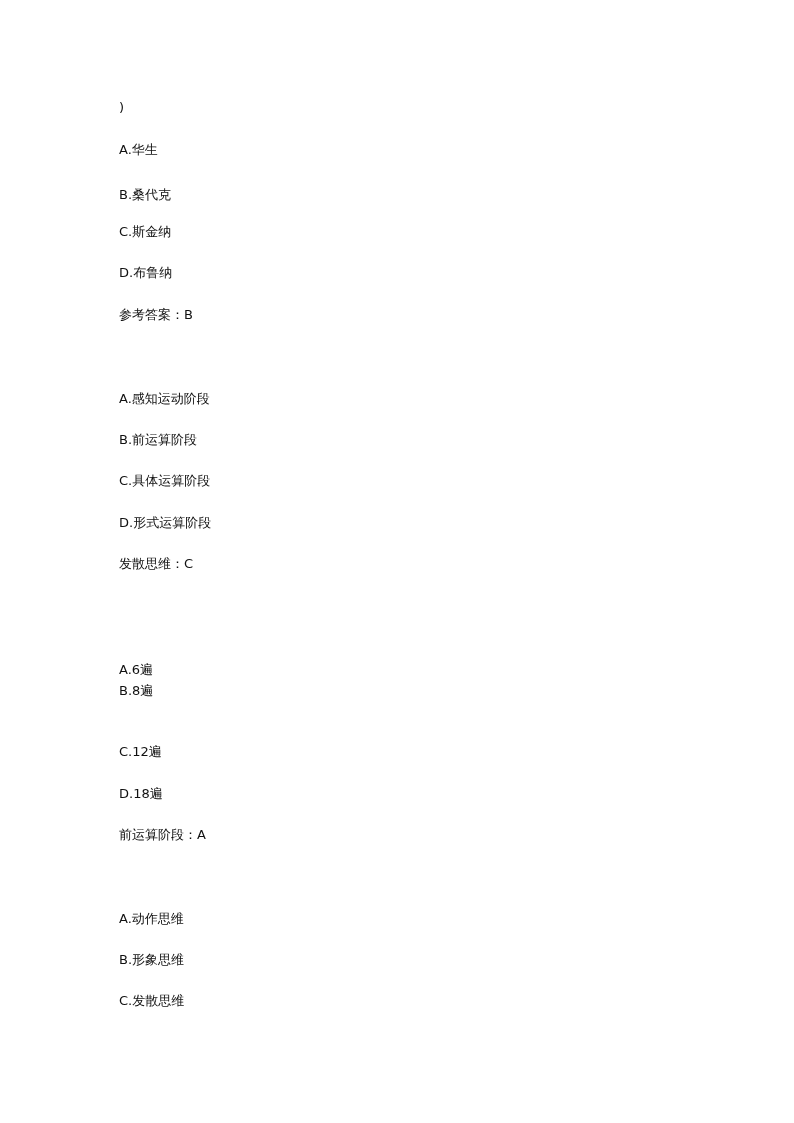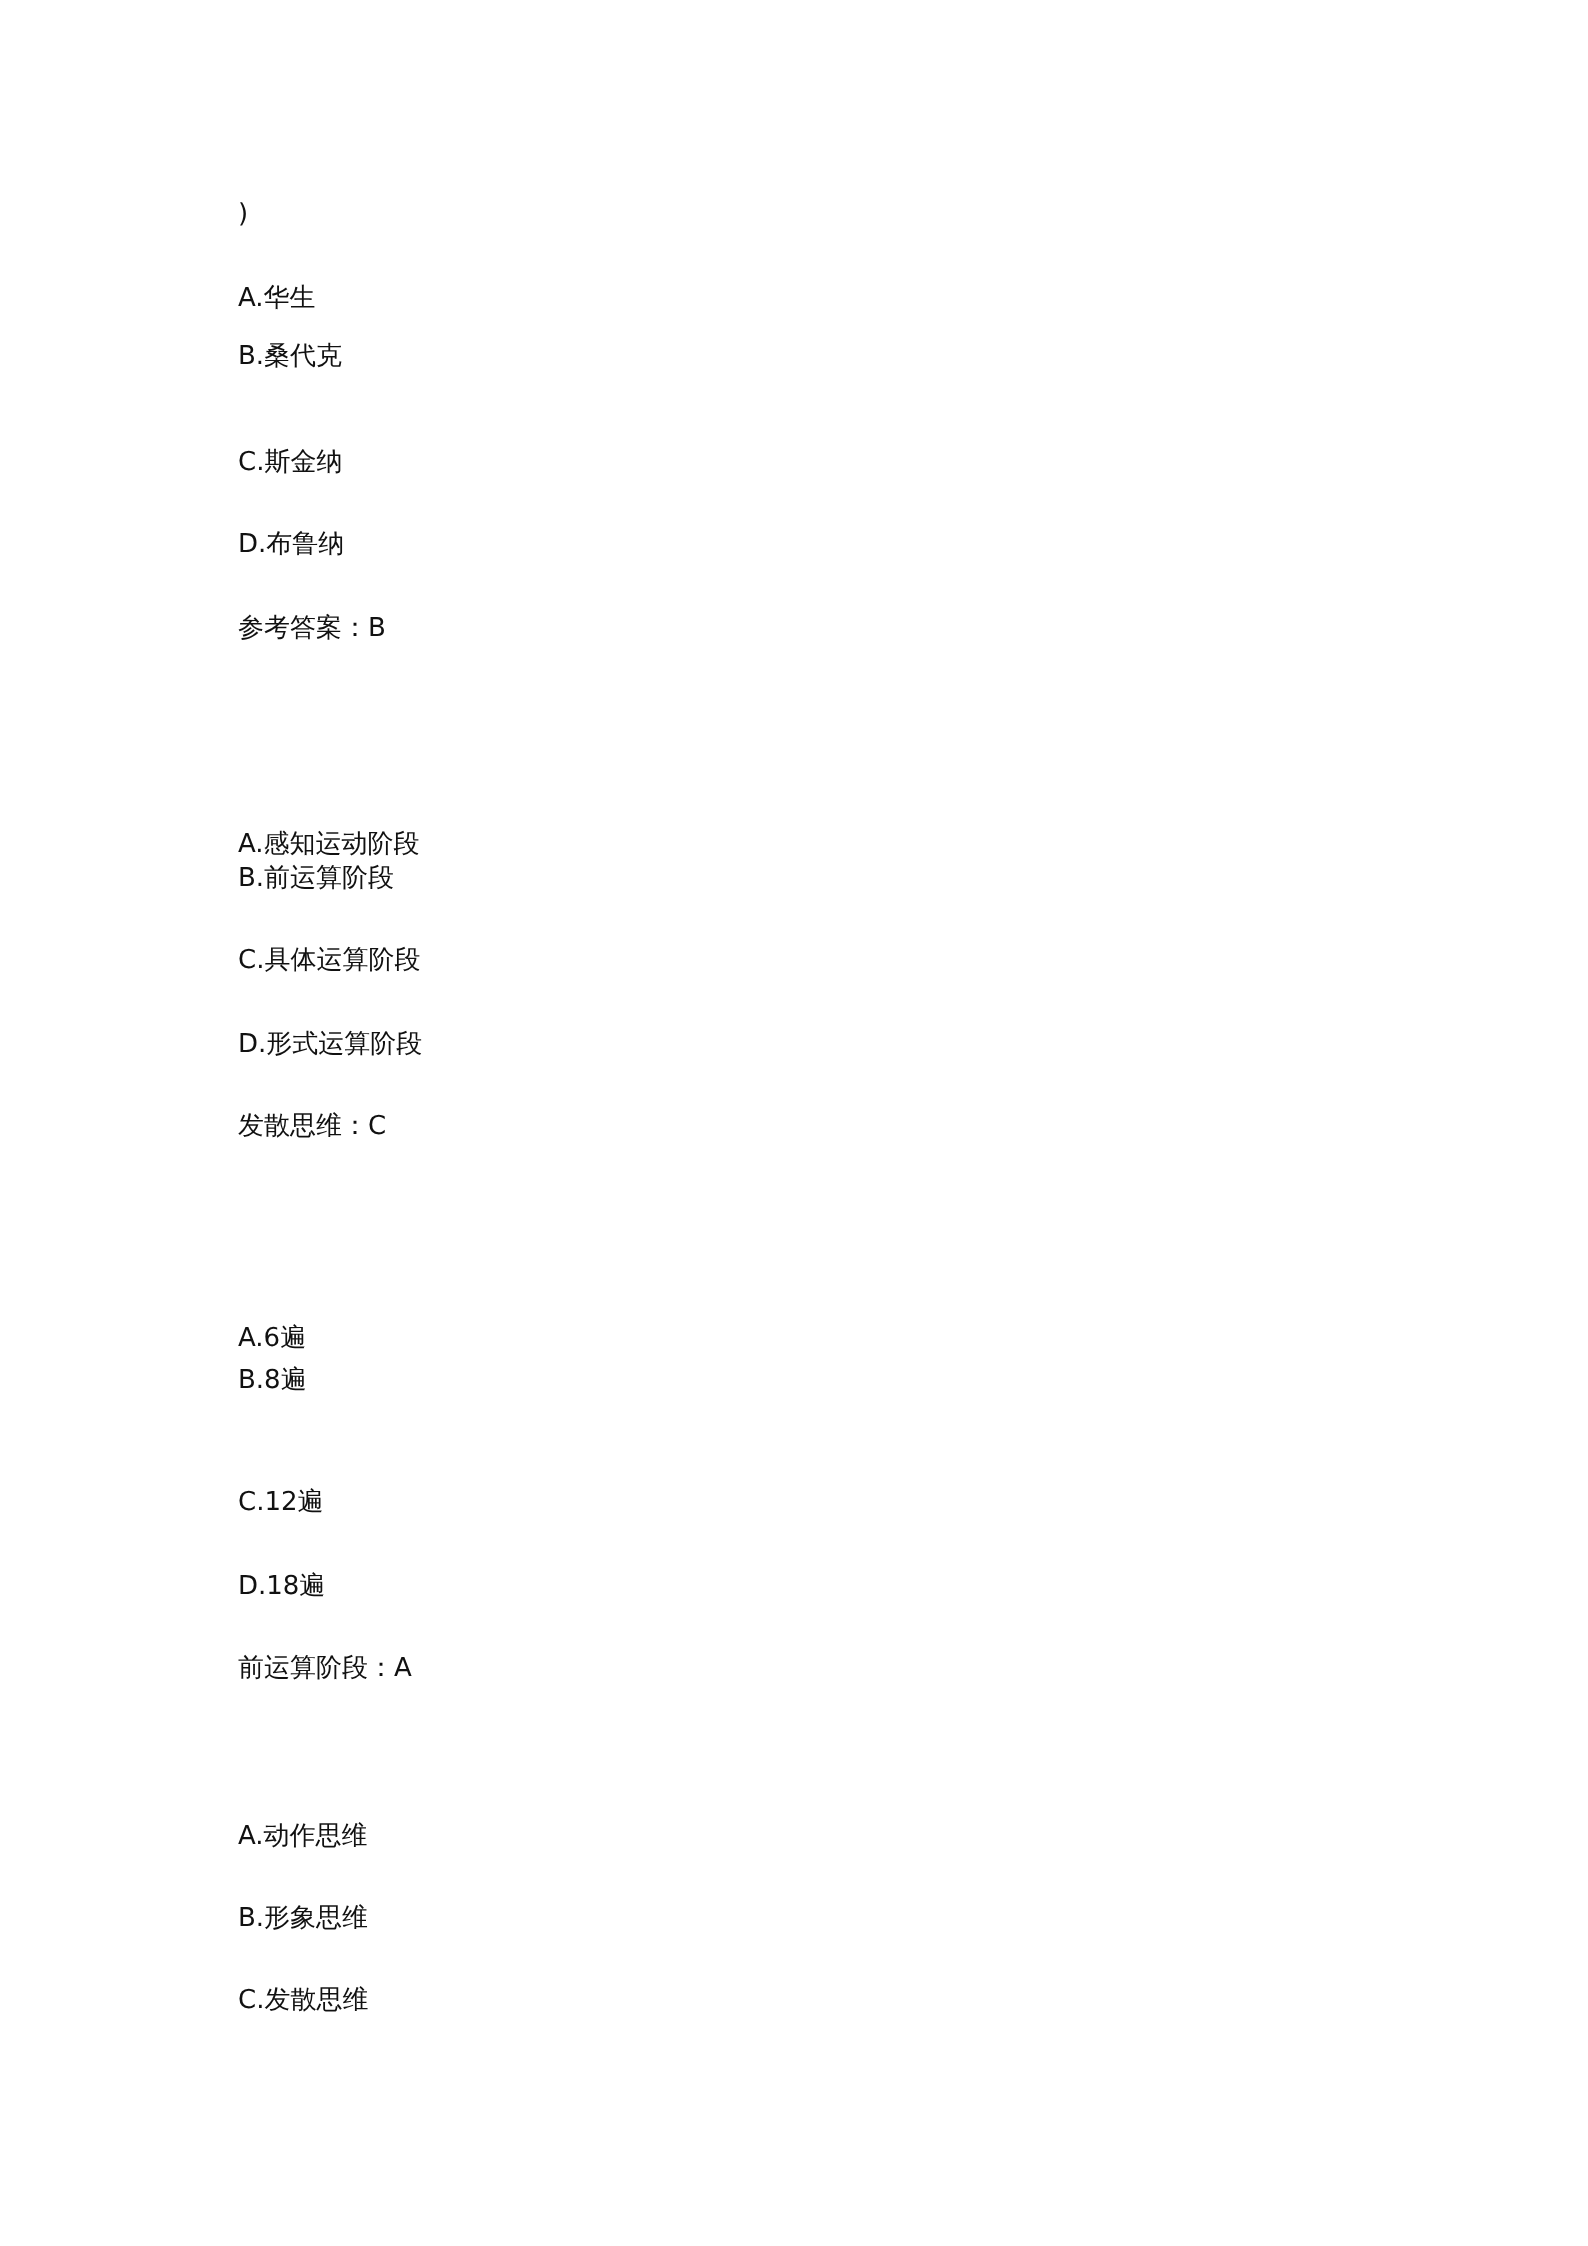--- a/index.html
+++ b/index.html
@@ -32,26 +32,26 @@
       color: #111111;
     }
   </style>
 </head>
 <body>
 
 <div class="page">
   <div class="line" style="top:97px">)</div>
 
   <div class="line" style="top:139px">A.华生</div>
-  <div class="line" style="top:168px">B.桑代克</div>
+  <div class="line" style="top:184px">B.桑代克</div>
   <div class="line" style="top:221px">C.斯金纳</div>
   <div class="line" style="top:262px">D.布鲁纳</div>
   <div class="line" style="top:304px">参考答案：B</div>
 
-  <div class="line" style="top:412px">A.感知运动阶段</div>
+  <div class="line" style="top:388px">A.感知运动阶段</div>
   <div class="line" style="top:429px">B.前运算阶段</div>
   <div class="line" style="top:470px">C.具体运算阶段</div>
   <div class="line" style="top:512px">D.形式运算阶段</div>
   <div class="line" style="top:553px">发散思维：C</div>
 
   <div class="line" style="top:659px">A.6遍</div>
   <div class="line" style="top:680px">B.8遍</div>
   <div class="line" style="top:741px">C.12遍</div>
   <div class="line" style="top:783px">D.18遍</div>
   <div class="line" style="top:824px">前运算阶段：A</div>

